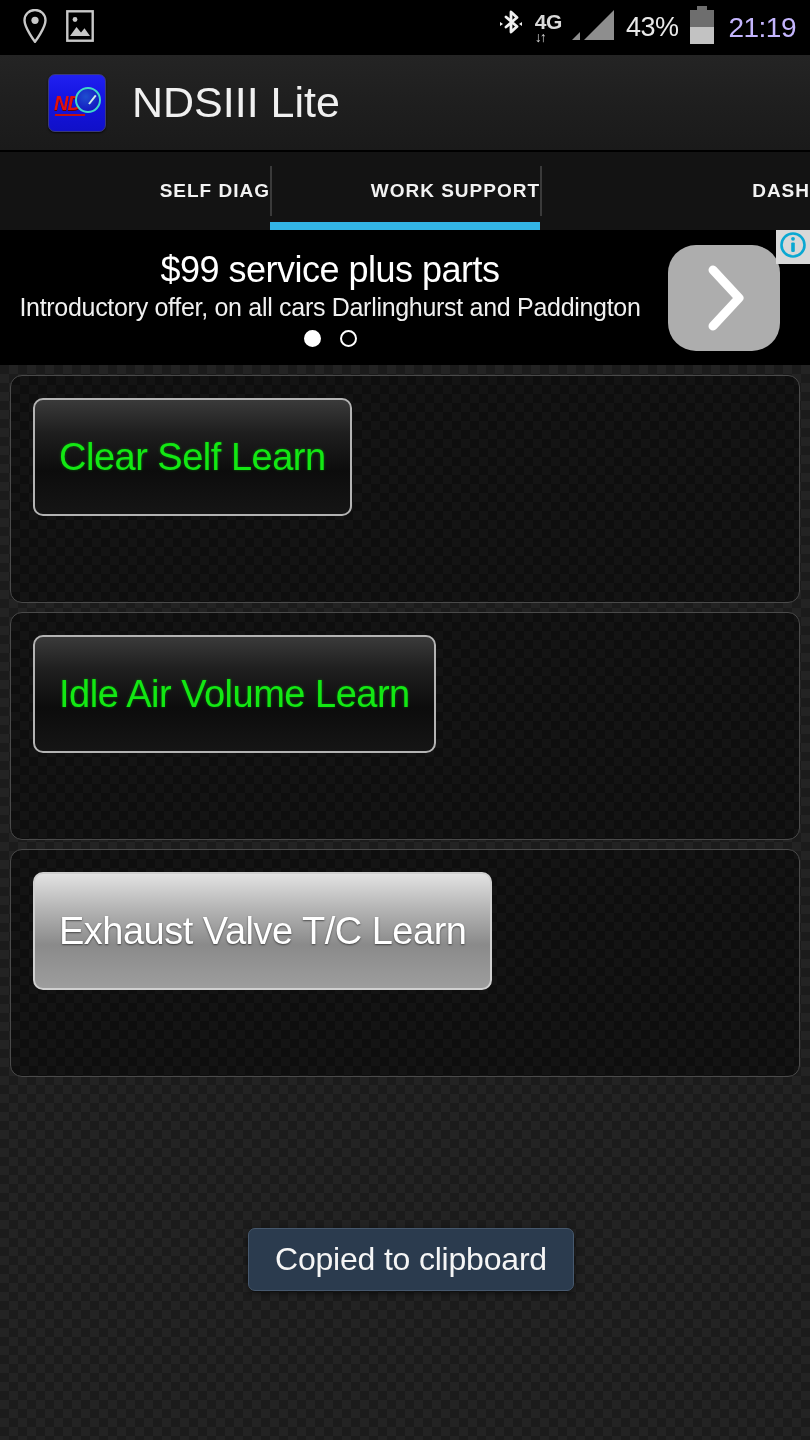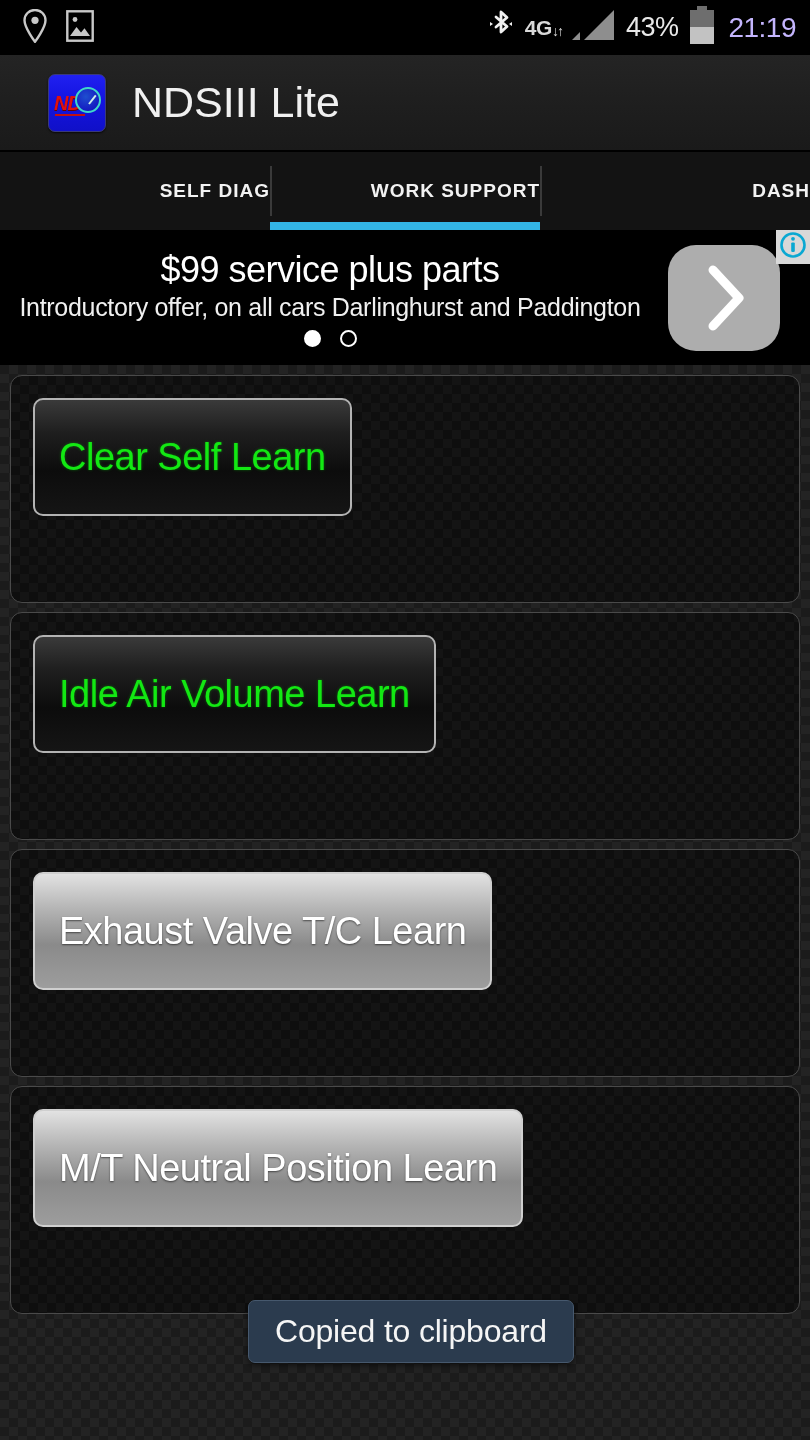--- a/index.html
+++ b/index.html
@@ -35,22 +35,22 @@
   .status-right {
     margin-left: auto;
     display: flex;
     align-items: center;
     gap: 10px;
   }
   .sb-icon { display: block; }
 
   .net-type {
     display: flex;
-    flex-direction: row;
-    align-items: flex-end;
+    flex-direction: column;
+    align-items: flex-start;
     line-height: 1;
     color: #d9d9d9;
   }
   .net-type .ntlabel {
     font-size: 21px;
     font-weight: bold;
     letter-spacing: -0.5px;
   }
   .net-type .ntarrows { font-size: 14px; margin-top: -2px; letter-spacing: -2px; }
 
@@ -304,21 +304,21 @@
     background: linear-gradient(to bottom, #e2e2e2 0%, #b5b5b5 30%, #8a8a8a 62%, #9d9d9d 100%);
     color: #ffffff;
     text-shadow: 0 1px 2px rgba(0,0,0,.55);
     border-color: #cfcfcf;
   }
 
   
   .toast {
     position: absolute;
     left: 248px;
-    top: 1300px;
+    top: 1228px;
     padding: 12px 26px;
     border-radius: 7px;
     background: #2b3b4e;
     border: 1px solid #46586d;
     color: #f5f5f5;
     font-size: 32px;
     letter-spacing: -0.2px;
     box-shadow: 0 2px 6px rgba(0,0,0,.6);
     white-space: nowrap;
     z-index: 50;
@@ -447,23 +447,18 @@
         <span>Idle Air Volume Learn</span>
       </div>
     </div>
 
     <div class="card">
       <div class="learn-btn light">
         <span>Exhaust Valve T/C Learn</span>
       </div>
     </div>
 
-    <div class="card">
-      <div class="learn-btn light">
-        <span>M/T Neutral Position Learn</span>
-      </div>
-    </div>
 
   </div>
 
   <div class="toast">Copied to clipboard</div>
 
 </div>
 
 </body></html>

